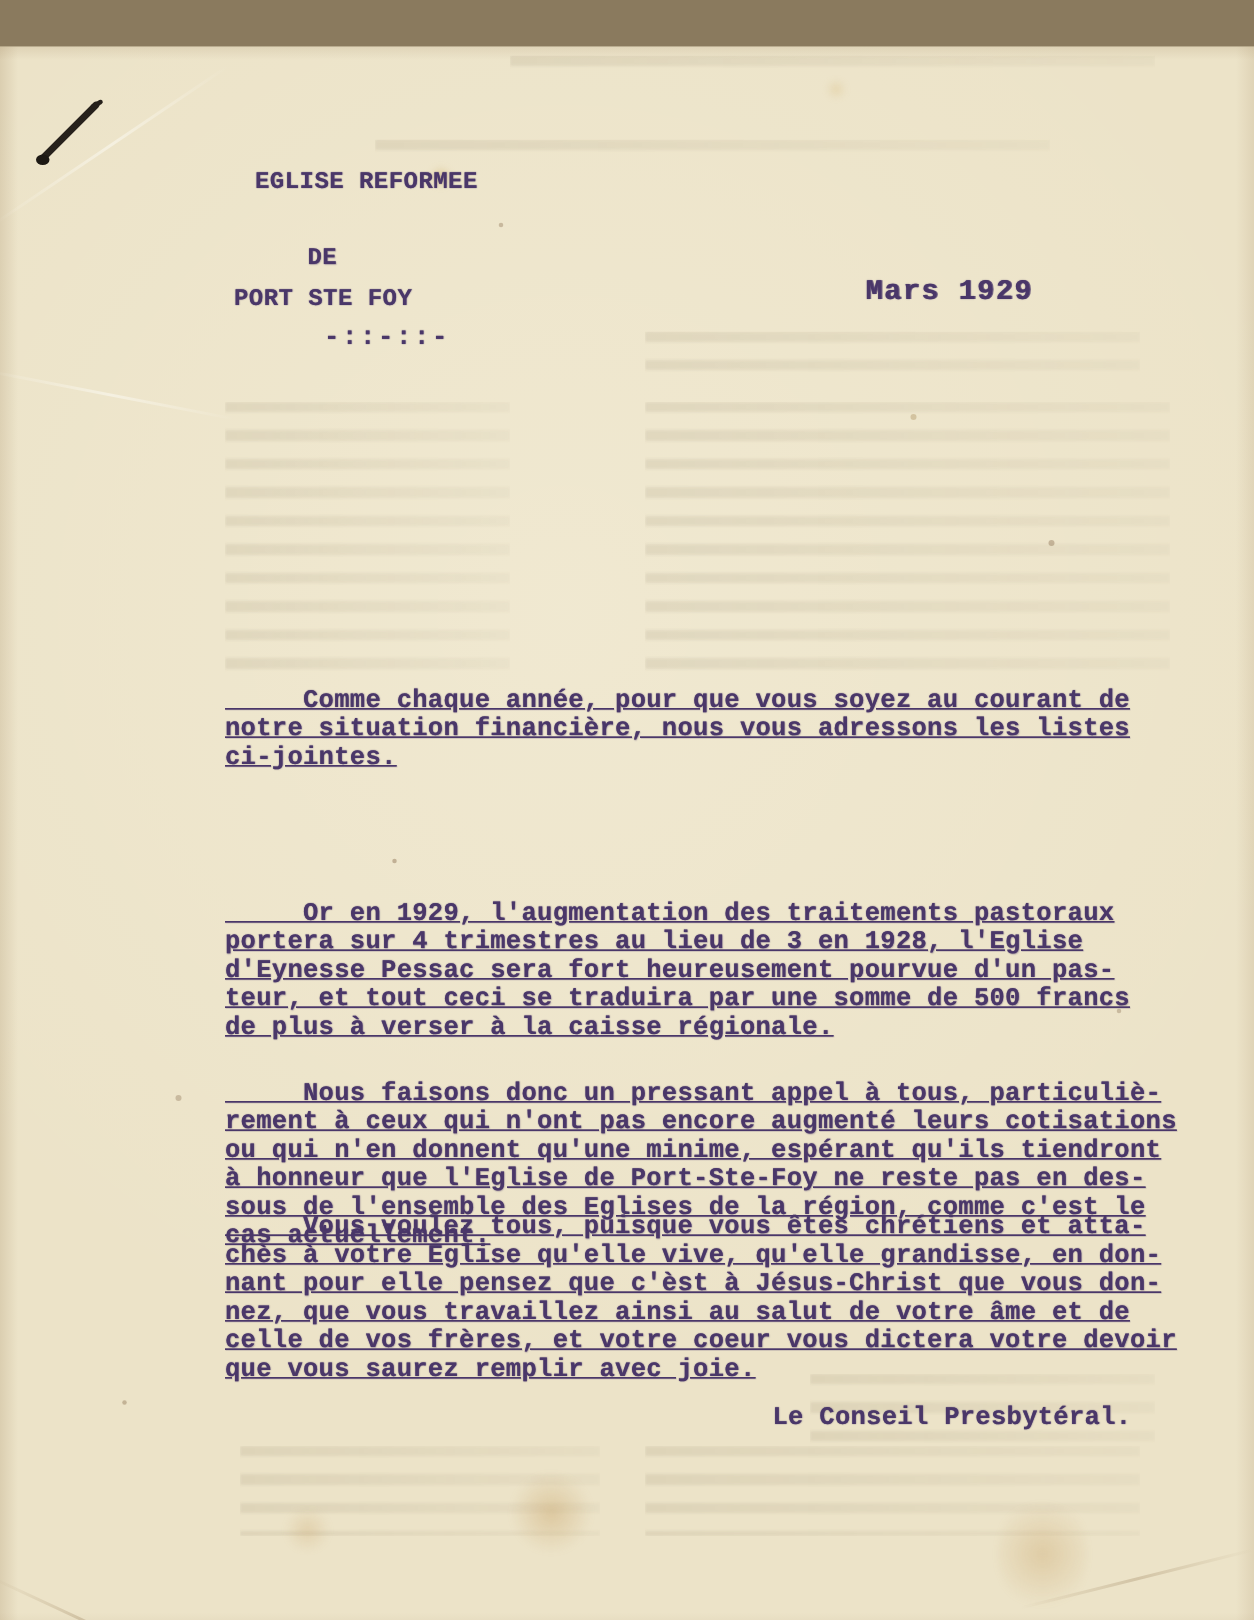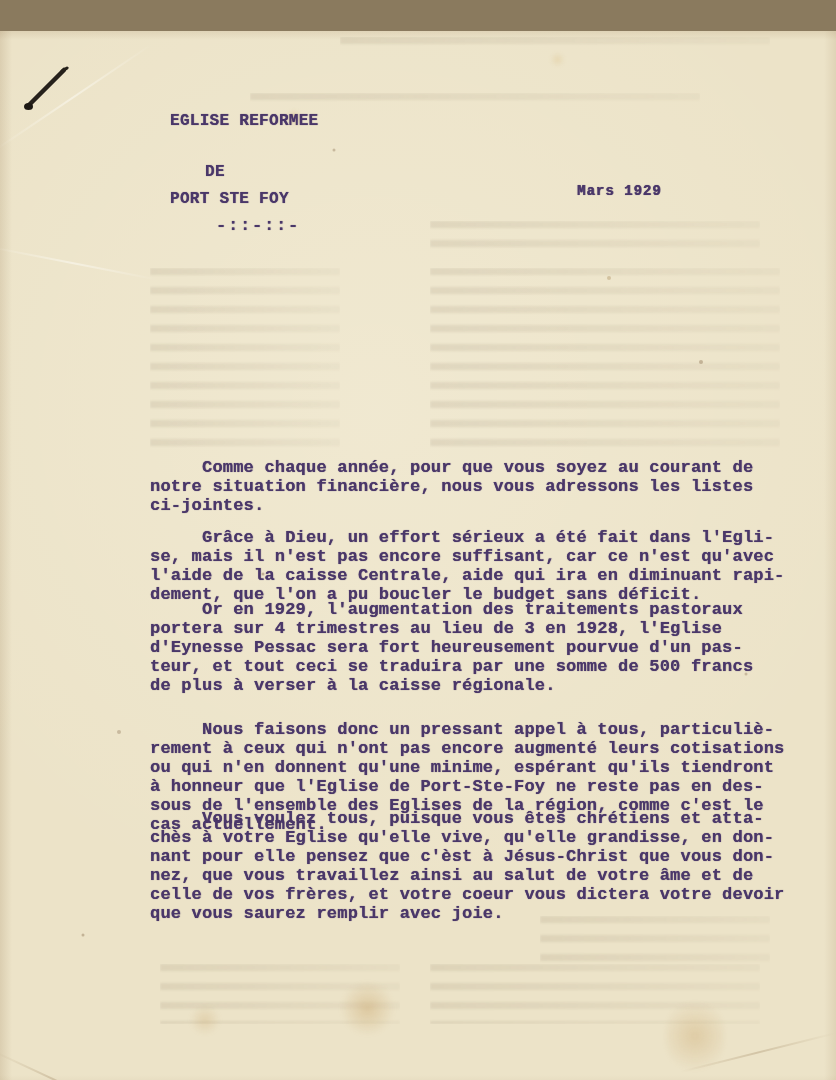--- a/index.html
+++ b/index.html
@@ -26,22 +26,22 @@
   .ink {
     position: absolute;
     color: #4a3769;
     font-weight: bold;
     white-space: pre;
     letter-spacing: 0.2px;
     text-shadow: 0 0 0.7px rgba(74,55,105,0.8), 0.4px 0.4px 0.9px rgba(74,55,105,0.30);
   }
   .hdr  { font-size: 16px; line-height: 19px; letter-spacing: 0.3px; }
   .body-text { font-size: 17px; line-height: 19px; }
-  .para { left: 150px; width: 660px; }
-  .date-ink { font-size: 14px; letter-spacing: 1px; text-shadow: 0.8px 0 0 rgba(74,55,105,0.75), 0 0 0.8px rgba(74,55,105,0.8); }
+  .para { left: 150px; width: 660px; text-decoration: underline; }
+  .date-ink { font-size: 19px; letter-spacing: 1px; text-shadow: 0.8px 0 0 rgba(74,55,105,0.75), 0 0 0.8px rgba(74,55,105,0.8); }
   .ornament { font-size: 17px; letter-spacing: 1.8px; }
 
   
   .bleed {
     position: absolute;
     background-image: repeating-linear-gradient(to bottom,
       rgba(122,105,76,0.13) 0px, rgba(122,105,76,0.13) 7px,
       rgba(0,0,0,0) 7px, rgba(0,0,0,0) 19px);
     filter: blur(1.2px);
     -webkit-mask-image: linear-gradient(to right, rgba(0,0,0,0.95), rgba(0,0,0,0.35));
@@ -95,43 +95,40 @@
   <div class="crease dark" style="left:-5px; top:1020px; width:130px; transform:rotate(25deg);"></div>
 
   <svg class="pin" width="64" height="60" viewBox="0 0 64 60">
     <line x1="10" y1="47" x2="46" y2="11" stroke="#26211b" stroke-width="4.5" stroke-linecap="round"></line>
     <line x1="44" y1="12" x2="49" y2="9" stroke="#26211b" stroke-width="3" stroke-linecap="round"></line>
     <ellipse cx="10.5" cy="47.5" rx="4.5" ry="3.5" fill="#1d1914"></ellipse>
   </svg>
 
   <div class="ink hdr" style="left:170px; top:81px;">EGLISE REFORMEE</div>
   <div class="ink hdr" style="left:205px; top:132px;">DE</div>
-  <div class="ink hdr" style="left:170px; top:159px;">PORT STE FOY</div>
+  <div class="ink hdr" style="left:156px; top:159px;">PORT STE FOY</div>
   <div class="ink date-ink" style="left:577px; top:152px;">Mars 1929</div>
   <div class="ink ornament" style="left:216px; top:185px;">-::-::-</div>
 
   <div class="ink body-text para" style="top:427px;">     Comme chaque année, pour que vous soyez au courant de
 notre situation financière, nous vous adressons les listes
 ci-jointes.</div>
-  <div class="ink body-text para" style="top:497px;">     Grâce à Dieu, un effort sérieux a été fait dans l'Egli-
-se, mais il n'est pas encore suffisant, car ce n'est qu'avec
-l'aide de la caisse Centrale, aide qui ira en diminuant rapi-
-dement, que l'on a pu boucler le budget sans déficit.</div>
   <div class="ink body-text para" style="top:569px;">     Or en 1929, l'augmentation des traitements pastoraux
 portera sur 4 trimestres au lieu de 3 en 1928, l'Eglise
 d'Eynesse Pessac sera fort heureusement pourvue d'un pas-
 teur, et tout ceci se traduira par une somme de 500 francs
 de plus à verser à la caisse régionale.</div>
   <div class="ink body-text para" style="top:689px;">     Nous faisons donc un pressant appel à tous, particuliè-
 rement à ceux qui n'ont pas encore augmenté leurs cotisations
 ou qui n'en donnent qu'une minime, espérant qu'ils tiendront
 à honneur que l'Eglise de Port-Ste-Foy ne reste pas en des-
 sous de l'ensemble des Eglises de la région, comme c'est le
 cas actuellement.</div>
   <div class="ink body-text para" style="top:778px;">     Vous voulez tous, puisque vous êtes chrétiens et atta-
 chès à votre Eglise qu'elle vive, qu'elle grandisse, en don-
 nant pour elle pensez que c'èst à Jésus-Christ que vous don-
 nez, que vous travaillez ainsi au salut de votre âme et de
 celle de vos frères, et votre coeur vous dictera votre devoir
 que vous saurez remplir avec joie.</div>
 
+  <div class="ink body-text" style="left:515px; top:905px;">Le Conseil Presbytéral.</div>
 
 </div>
 
 </body></html>

